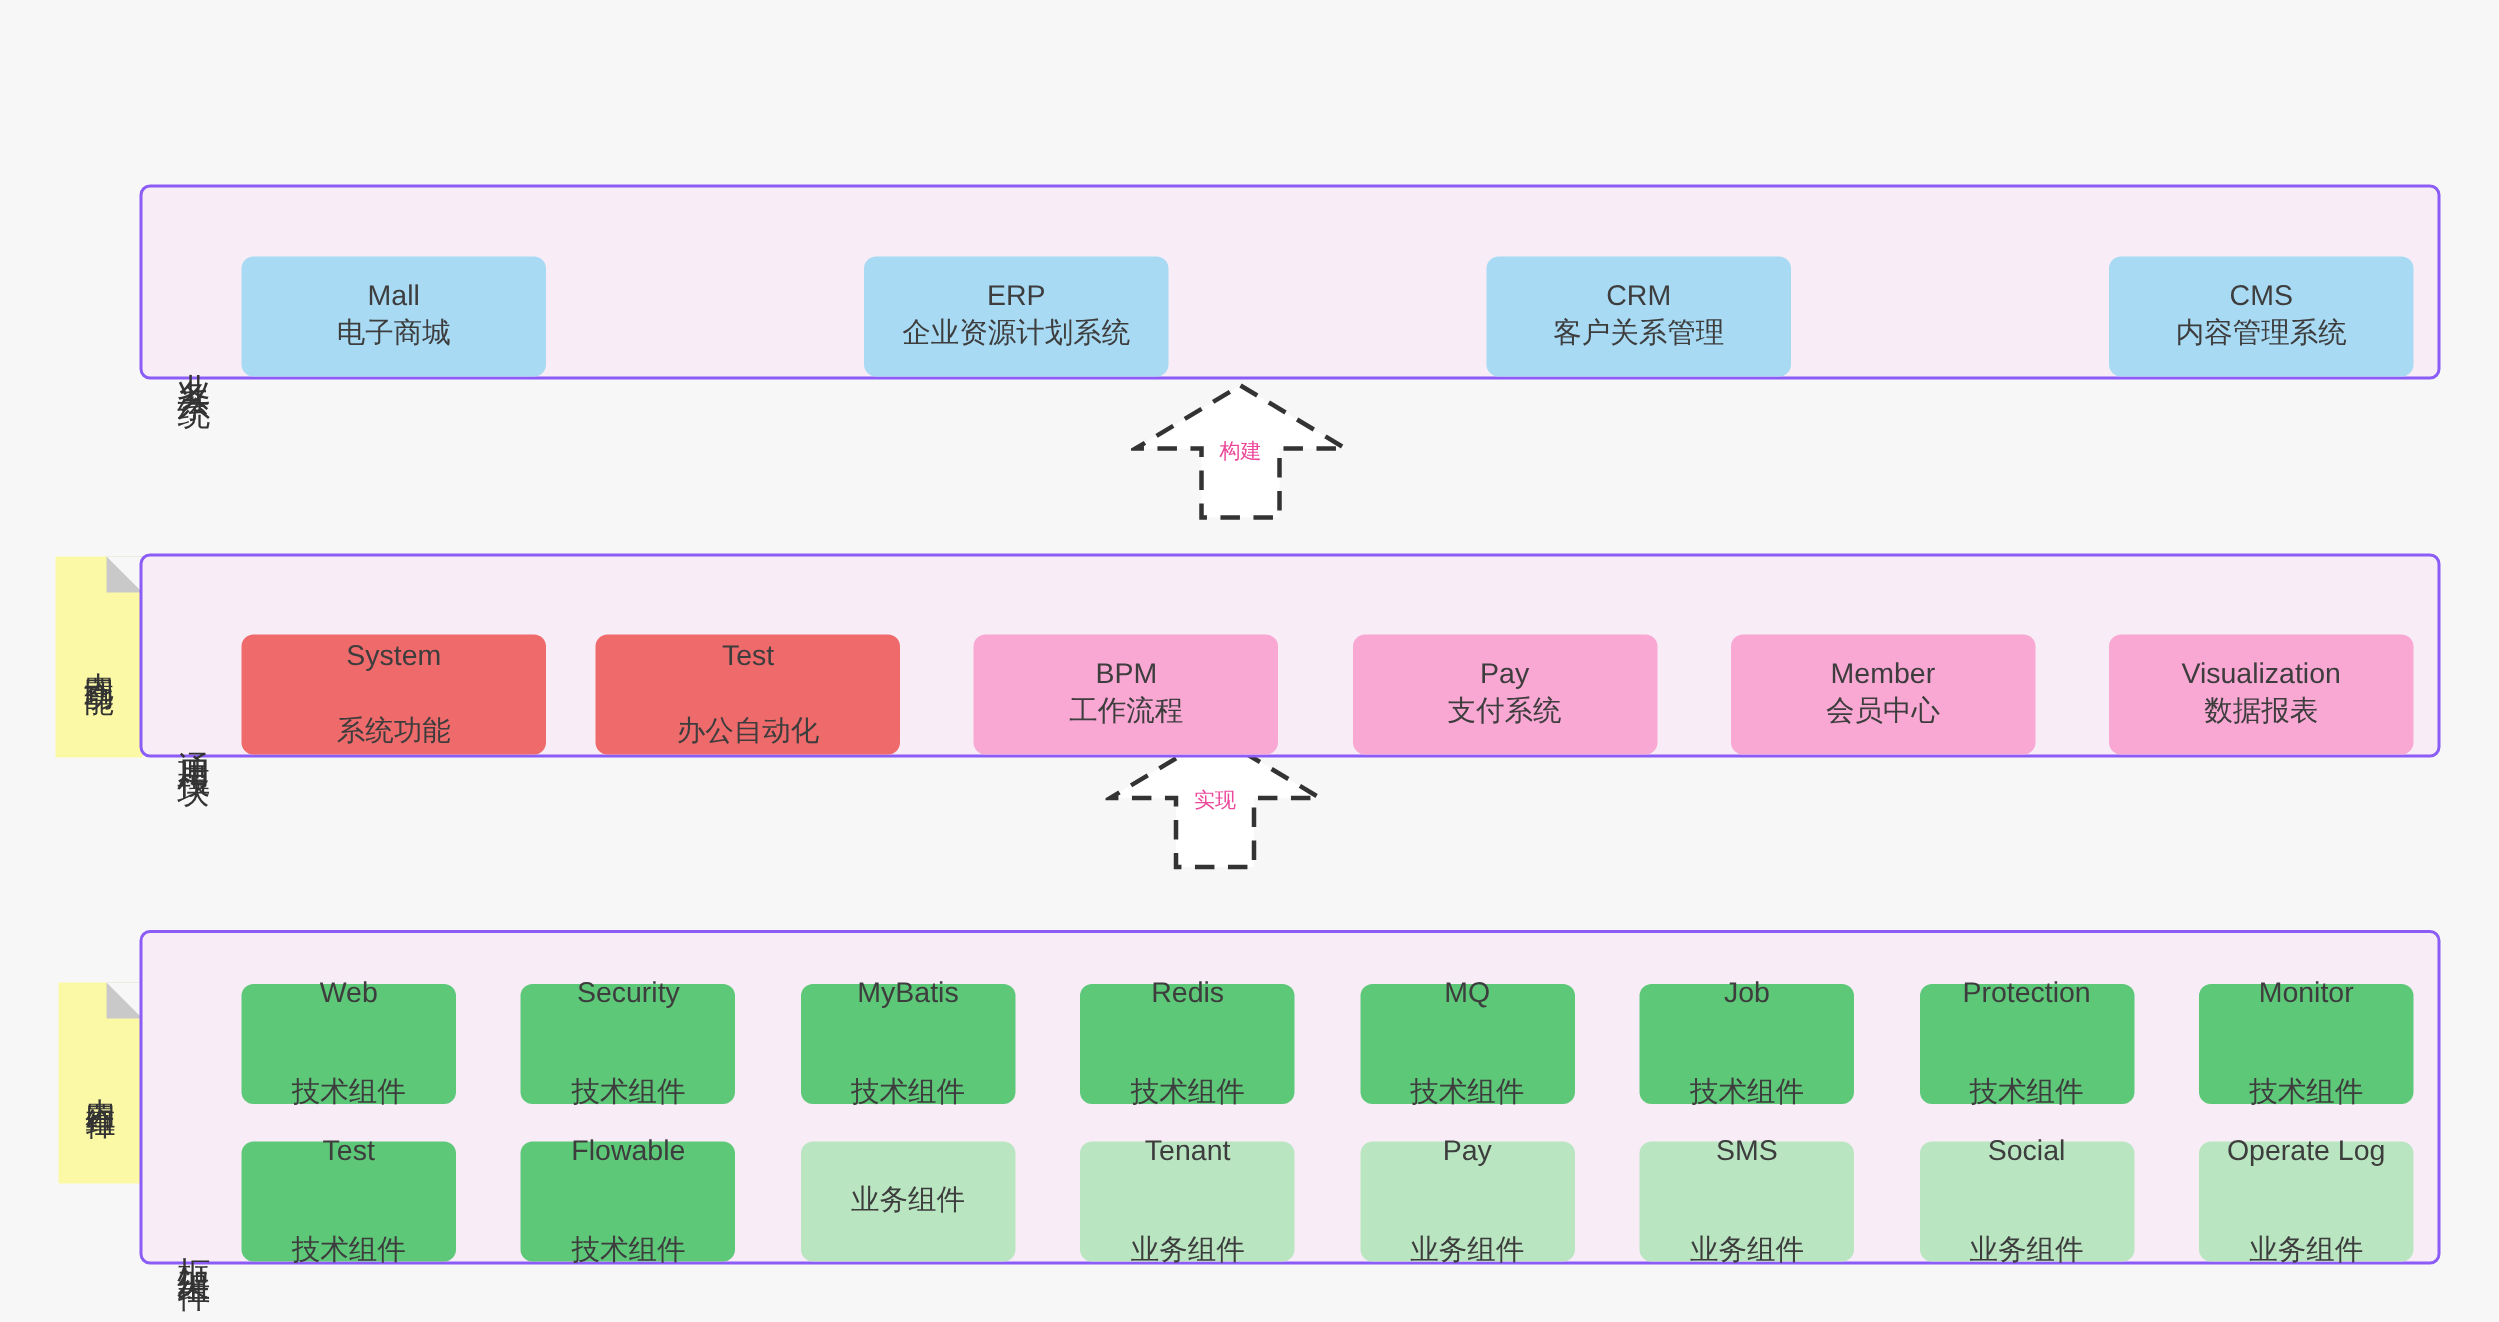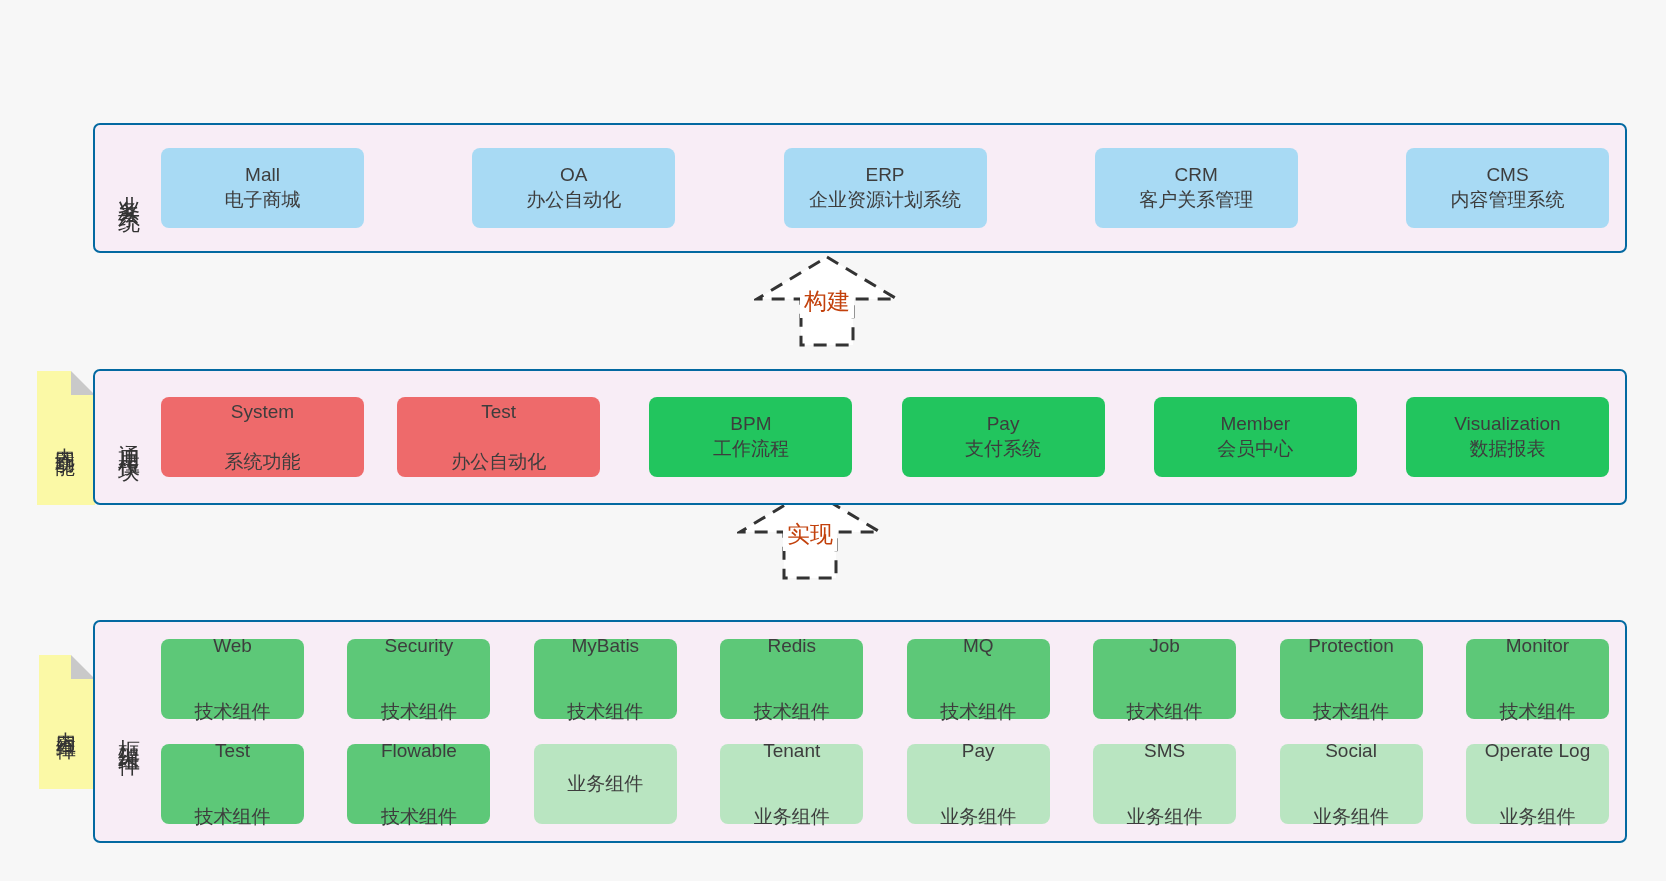--- a/index.html
+++ b/index.html
@@ -3,22 +3,22 @@
 <meta charset="utf-8">
 <style>
   html,body{margin:0;padding:0;}
   body{
     width:1666px;height:881px;position:relative;overflow:hidden;
     background:#f7f7f7;color:#3d3d3d;
     font-family:"Liberation Sans","DejaVu Sans",sans-serif;
   }
   .layer{
     position:absolute;left:93px;width:1534px;box-sizing:border-box;
-    background:#f8edf6;border:2px solid #0369a1;border-radius:7px;
-    display:flex;align-items:center;z-index:2;
+    background:#f8edf6;border:2px solid #8b5cf6;border-radius:7px;
+    display:flex;align-items:flex-end;z-index:2;
   }
   #layer-business{top:123px;height:130px;}
   #layer-modules{top:369px;height:136px;}
   #layer-framework{top:620px;height:223px;}
   .layer-title{
     flex:0 0 auto;margin-left:12px;width:44px;
     writing-mode:vertical-rl;text-orientation:upright;
     font-size:22px;line-height:1.1;letter-spacing:5px;color:#333;
     display:flex;align-items:center;justify-content:center;
   }
@@ -29,21 +29,21 @@
   .rows-col{flex:1;display:flex;flex-direction:column;gap:25px;}
   .box{
     box-sizing:border-box;border-radius:8px;
     display:flex;flex-direction:column;justify-content:center;align-items:center;
     text-align:center;font-size:19px;line-height:1.3;padding:2px 4px;
   }
   .box-l{width:203px;height:80px;}
   .box-s{width:143px;height:80px;gap:41px;}
   .blue{background:#a8daf4;}
   .red{background:#ee6a6b;gap:25px;}
-  .pink{background:#22c55e;margin-left:16px;}
+  .pink{background:#f9a8d4;margin-left:16px;}
   .green{background:#5dc878;}
   .lightgreen{background:#b9e5c1;}
   .sticky{
     position:absolute;background:#fbf9a6;z-index:1;
     display:flex;align-items:center;justify-content:center;
   }
   #sticky-modules{left:37px;top:371px;width:58px;height:134px;}
   #sticky-framework{left:39px;top:655px;width:56px;height:134px;}
   .sticky-label{
     writing-mode:vertical-rl;text-orientation:upright;
@@ -56,36 +56,32 @@
   }
   .arrow-wrap{position:absolute;width:146px;height:94px;z-index:0;}
   #arrow-build{left:754px;top:254px;}
   #arrow-implement{left:737px;top:487px;}
   .arrow-wrap svg{position:absolute;left:0;top:0;}
   .arrow-label{
     position:absolute;left:0;top:0;width:100%;height:100%;
     display:flex;align-items:center;justify-content:center;
   }
   .arrow-label span{
-    background:#ffffff;font-size:23px;color:#c2410c;padding:1px 4px;
+    background:#ffffff;font-size:14px;color:#ec4899;padding:1px 4px;
   }
 </style>
 </head>
 <body>
 
 <div class="layer" id="layer-business">
   <div class="layer-title">业务系统</div>
   <div class="boxes-row">
     <div class="box box-l blue">
       <div>Mall</div>
       <div>电子商城</div>
-    </div>
-    <div class="box box-l blue">
-      <div>OA</div>
-      <div>办公自动化</div>
     </div>
     <div class="box box-l blue">
       <div>ERP</div>
       <div>企业资源计划系统</div>
     </div>
     <div class="box box-l blue">
       <div>CRM</div>
       <div>客户关系管理</div>
     </div>
     <div class="box box-l blue">

